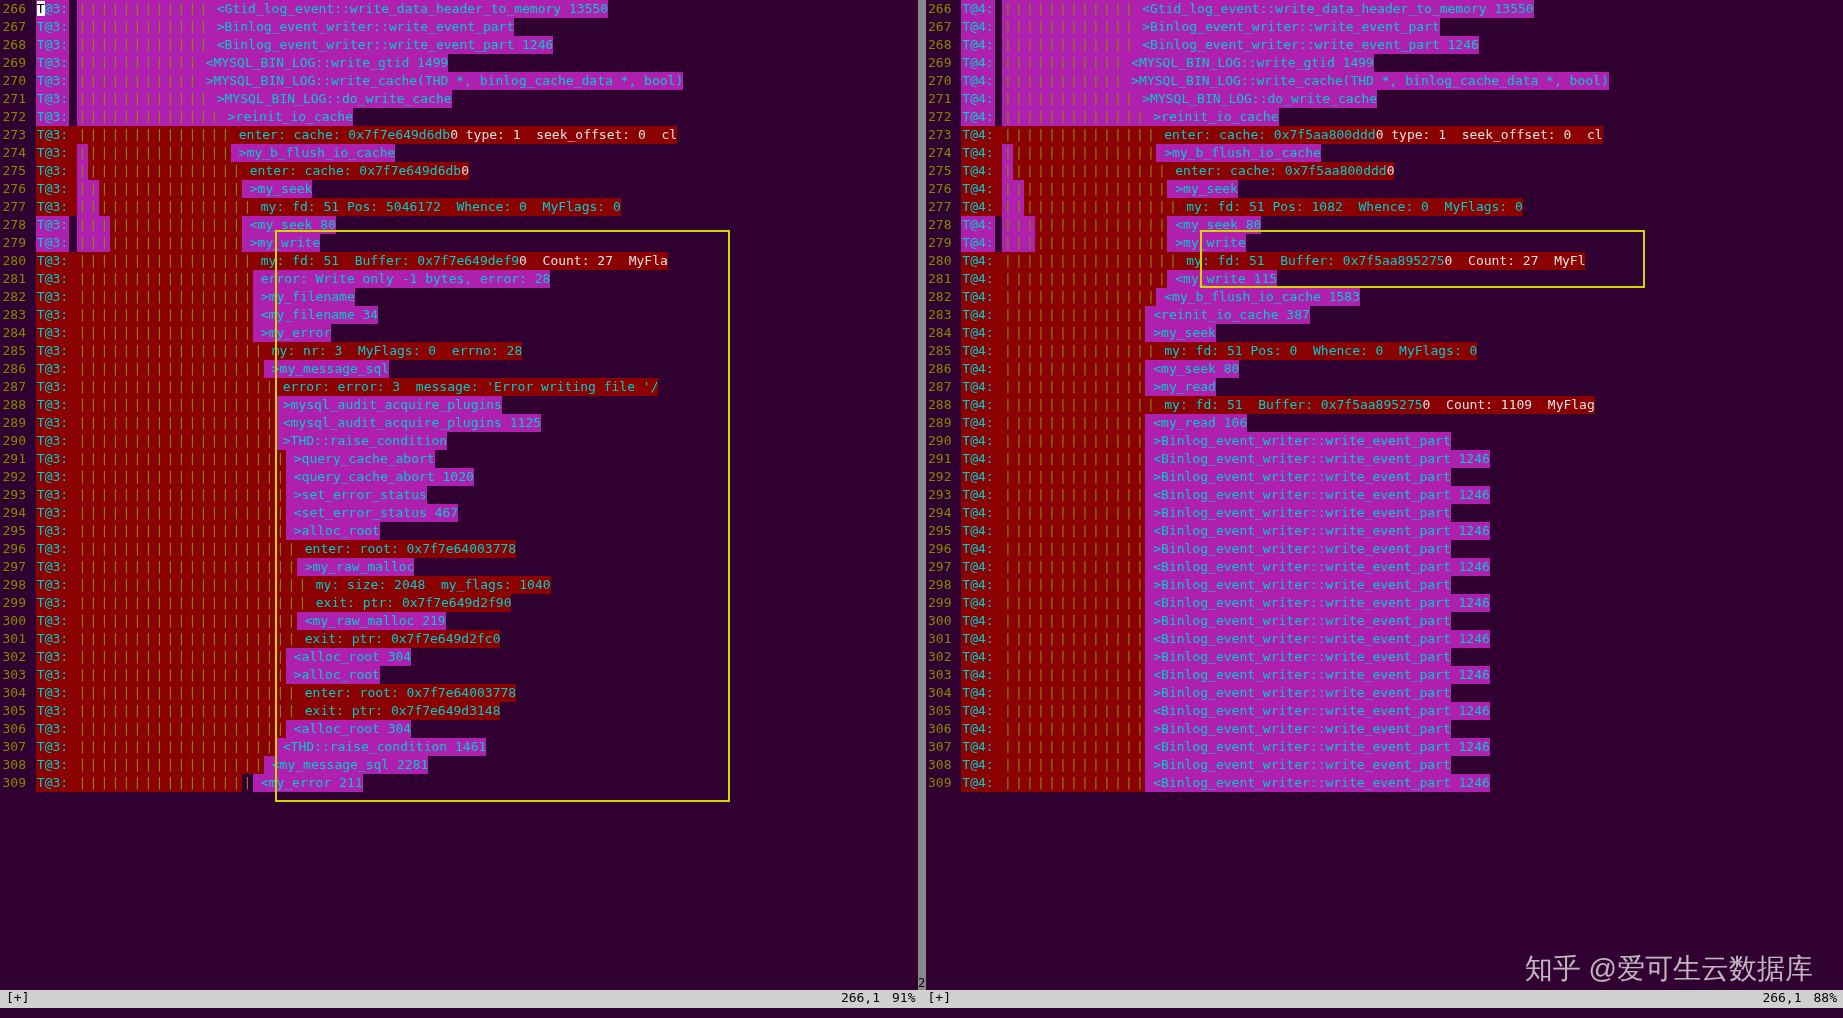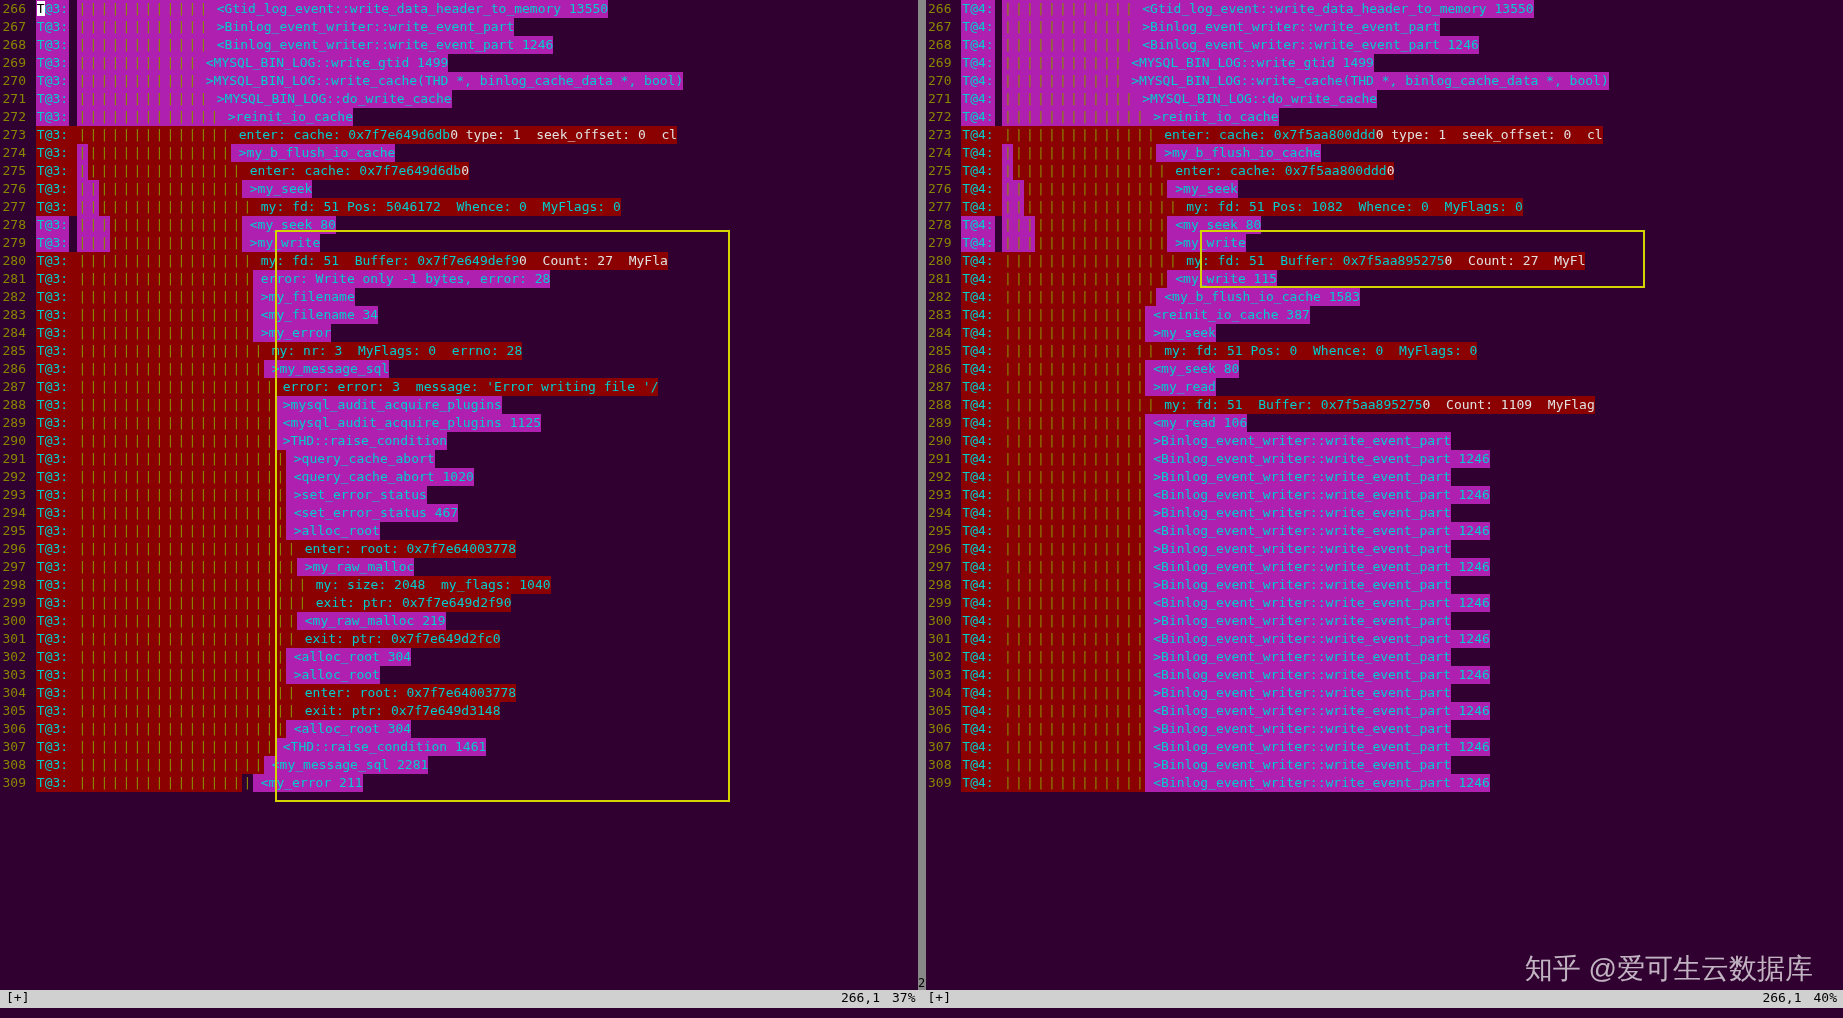--- a/index.html
+++ b/index.html
@@ -213,23 +213,23 @@
       <div class="line"><span class="lineno">309</span><span> </span><span class="thread " style="background: rgb(139, 0, 0);">T@4:</span><span style="background: rgb(139, 0, 0);"> </span><span class="bars"><span class="bar red">|</span><span class="bar red">|</span><span class="bar red">|</span><span class="bar red">|</span><span class="bar red">|</span><span class="bar red">|</span><span class="bar red">|</span><span class="bar red">|</span><span class="bar red">|</span><span class="bar red">|</span><span class="bar red">|</span><span class="bar red">|</span><span class="bar red">|</span></span><span style="background: rgb(176, 32, 176);"> </span><span class="content" style="background: rgb(176, 32, 176);">&lt;Binlog_event_writer::write_event_part 1246</span></div>
       <div class="highlight-box-right"></div>
     </div>
 </div>
 
 <div class="statusbar">
   <div class="status-left">
     <span class="status-item">[+]</span>
     <span class="status-spacer"></span>
     <span class="status-item">266,1</span>
-    <span class="status-item">37%</span>
+    <span class="status-item">91%</span>
   </div>
   <div class="status-right">
     <span class="status-item">[+]</span>
     <span class="status-spacer"></span>
     <span class="status-item">266,1</span>
-    <span class="status-item">40%</span>
+    <span class="status-item">88%</span>
   </div>
 </div>
 
 <div class="watermark">知乎 @爱可生云数据库</div>
 
 </body></html>

